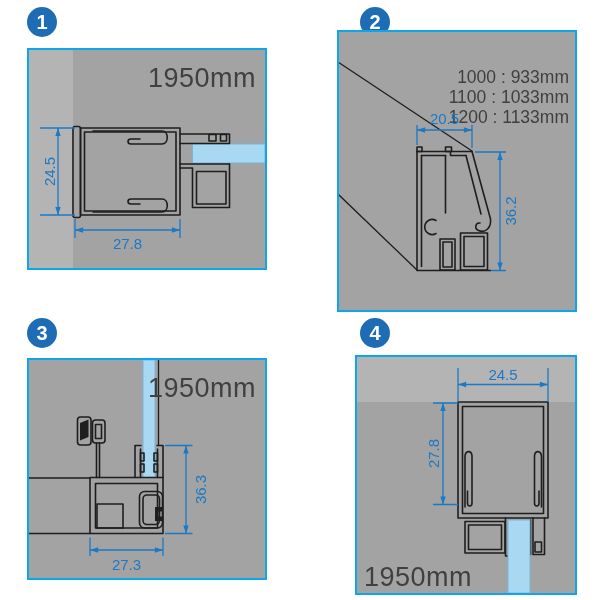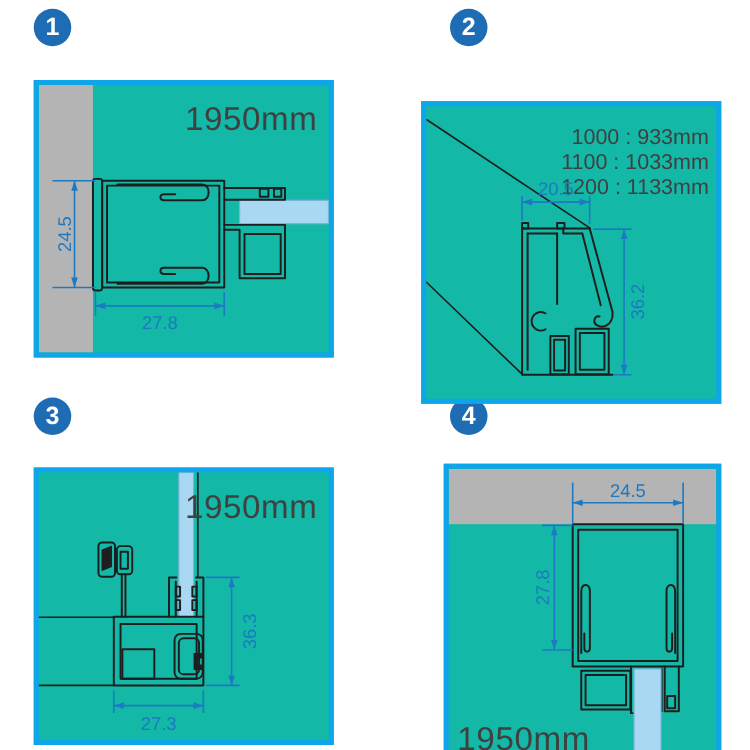--- a/index.html
+++ b/index.html
@@ -1,21 +1,21 @@
 <!DOCTYPE html>
 <html><head>
 <meta charset="utf-8">
 <style>
   html,body{margin:0;padding:0;background:#ffffff;}
   #sheet{position:relative;width:600px;height:600px;background:#ffffff;overflow:hidden;
          font-family:"Liberation Sans","DejaVu Sans",sans-serif;}
   .badge{position:absolute;width:30px;height:30px;border-radius:50%;background:#1d6cb4;
          color:#ffffff;display:flex;align-items:center;justify-content:center;
          font:bold 20px "Liberation Sans","DejaVu Sans",sans-serif;}
-  .panel{position:absolute;border:4px solid #0ea5e9;background:#14b8a6;box-sizing:border-box;margin-top:16px;}
+  .panel{position:absolute;border:2px solid #0ea5e9;background:#a3a3a3;box-sizing:border-box;}
   .panel svg{display:block;width:100%;height:100%;}
   .pf{fill:none;stroke:#1e1e1e;stroke-width:1.6;stroke-linejoin:round;stroke-linecap:round;}
   .thin{stroke-width:1.3;}
   .glass{fill:#a9d8f2;stroke:#7ab4da;stroke-width:1;}
   .dm{fill:none;stroke:#1c79c4;stroke-width:1.3;}
   .big{fill:#404040;font:27px "Liberation Sans","DejaVu Sans",sans-serif;letter-spacing:0.5px;}
   .med{fill:#404040;font:17.5px "Liberation Sans","DejaVu Sans",sans-serif;}
   .dimt{fill:#1c79c4;font:15px "Liberation Sans","DejaVu Sans",sans-serif;}
 </style>
 </head>
@@ -65,21 +65,21 @@
       </g>
       <text class="dimt" transform="rotate(-90 26 121.5)" x="26" y="121.5" text-anchor="middle">24.5</text>
       <g class="dm">
         <path d="M46 169 V188 M151 169 V188"></path>
         <line x1="46" y1="180" x2="151" y2="180" marker-start="url(#m1)" marker-end="url(#m1)"></line>
       </g>
       <text class="dimt" x="98.5" y="199" text-anchor="middle">27.8</text>
     </svg>
   </div>
 
-  <div class="panel" style="left:337px;top:65px;width:240px;height:242px;">
+  <div class="panel" style="left:337px;top:30px;width:240px;height:282px;">
     <svg viewBox="0 0 236 218">
       <defs>
         <marker id="m2" viewBox="0 0 10 10" refX="9.5" refY="5" markerWidth="9" markerHeight="9" orient="auto-start-reverse" markerUnits="userSpaceOnUse">
           <path d="M0.5 2 L9.5 5 L0.5 8 Z" fill="#1c79c4"></path>
         </marker>
       </defs>
       <text class="med" x="230" y="21" text-anchor="end">1000 : 933mm</text>
       <text class="med" x="230" y="41" text-anchor="end">1100 : 1033mm</text>
       <text class="med" x="230" y="61" text-anchor="end">1200 : 1133mm</text>
       <g class="pf thin">

